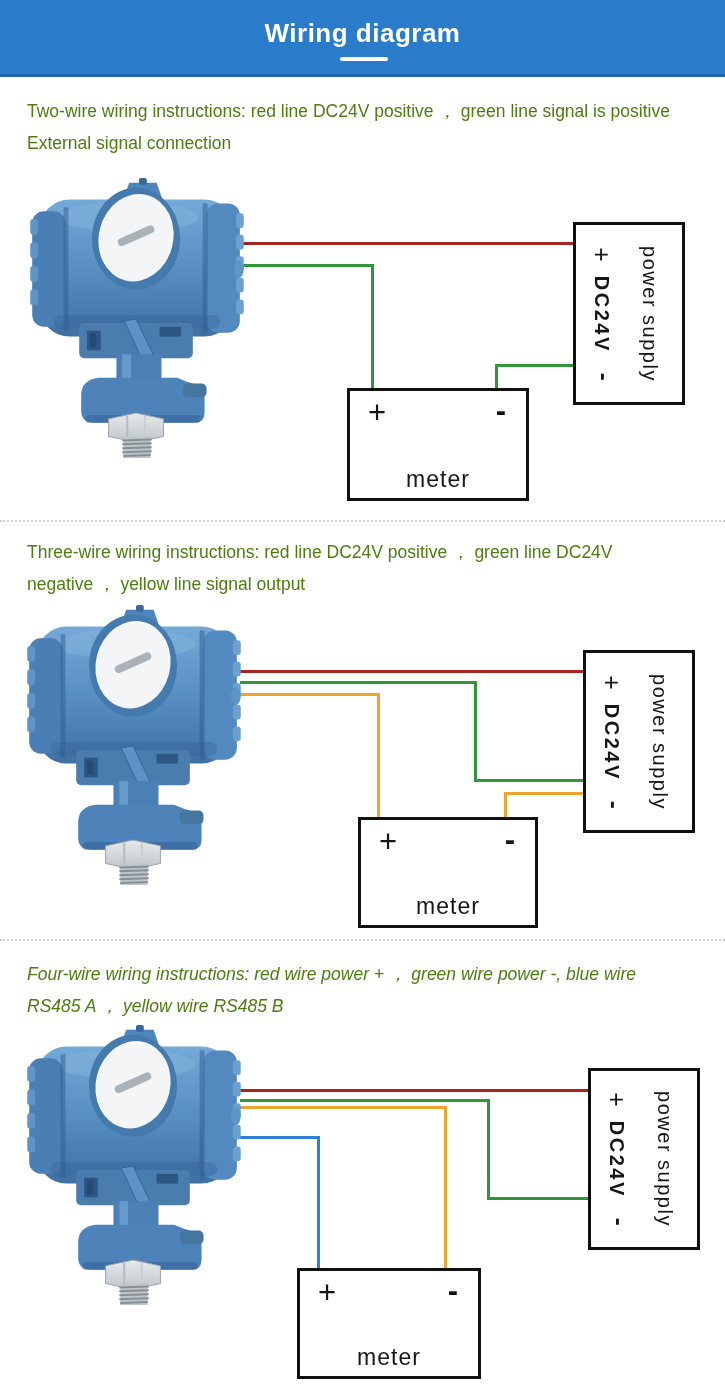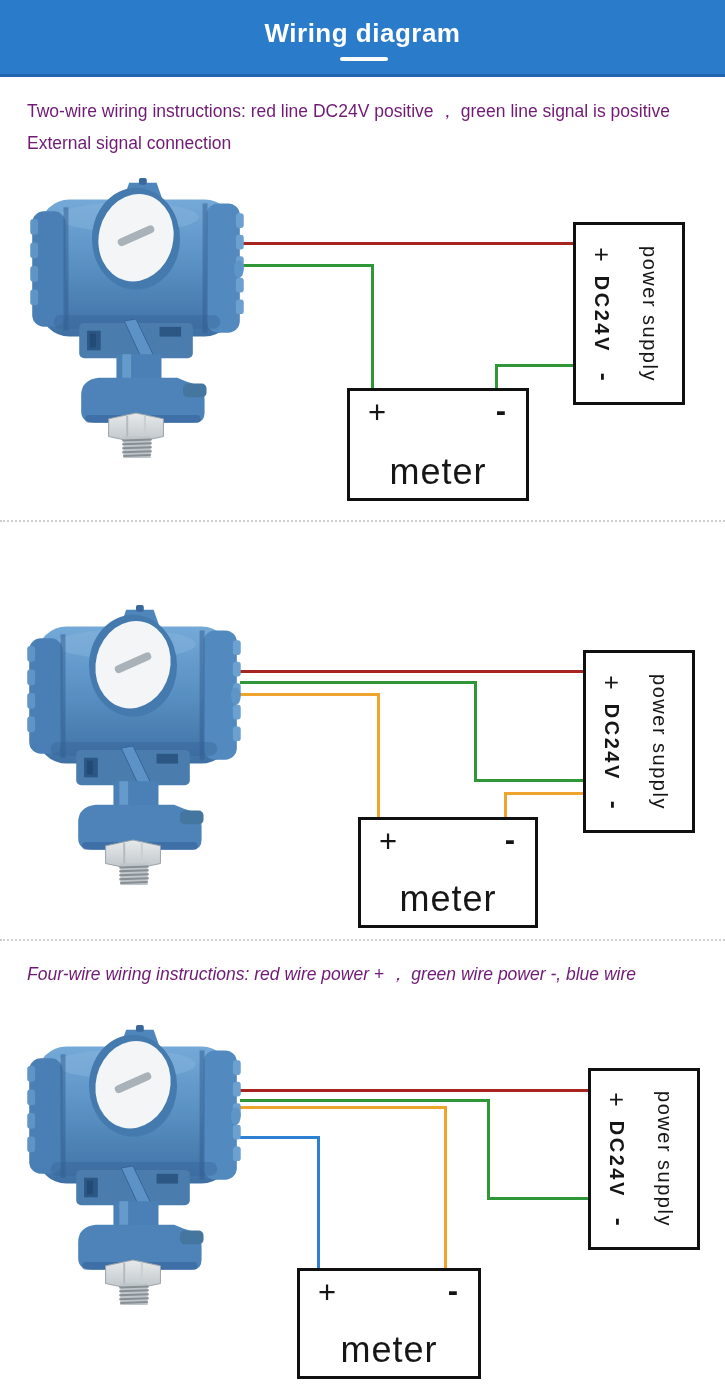--- a/index.html
+++ b/index.html
@@ -6,21 +6,21 @@
   .page{position:relative;width:725px;height:1385px;background:#ffffff;overflow:hidden;
         font-family:"Liberation Sans", sans-serif;color:#151515;}
   
   .header{position:absolute;left:0;top:0;width:725px;height:77px;background:#2a7bc9;
           border-bottom:3px solid #2065ad;box-sizing:border-box;}
   .header-title{position:absolute;left:0;top:18px;width:100%;text-align:center;
                 font-size:26px;font-weight:600;letter-spacing:.5px;color:#ffffff;}
   .header-underline{position:absolute;left:340px;top:57px;width:48px;height:4px;
                     background:#ffffff;border-radius:2px;}
   
-  .instr{position:absolute;left:27px;width:692px;font-size:17.5px;line-height:32px;color:#701a75;}
+  .instr{position:absolute;left:27px;width:692px;font-size:17.5px;line-height:32px;color:#4d7c0f;}
   
   .sep{position:absolute;left:0;width:725px;height:0;border-top:2px dotted #cfcfcf;}
   
   .transmitter{position:absolute;width:218px;height:284px;z-index:3;}
   
   .wire{position:absolute;z-index:1;}
   .wire.h{height:3px;}
   .wire.v{width:3px;}
   
   .pbox{position:absolute;width:112px;height:183px;background:#fff;border:3px solid #101010;
@@ -29,21 +29,21 @@
         transform:translate(-50%,-50%) rotate(90deg);color:#161616;}
   .pcol-left{left:26px;}
   .pcol-right{left:73px;font-size:20px;letter-spacing:1.5px;font-weight:400;}
   .p-plus{font-size:25px;font-weight:400;margin-right:14px;vertical-align:-2px;}
   .p-dc{font-size:20px;font-weight:700;letter-spacing:2.5px;}
   .p-minus{font-size:24px;font-weight:700;margin-left:20px;vertical-align:1px;}
   
   .mbox{position:absolute;background:#fff;border:3px solid #101010;box-sizing:border-box;z-index:2;}
   .m-plus{position:absolute;left:18px;top:4px;font-size:31px;font-weight:400;}
   .m-minus{position:absolute;right:20px;top:2px;font-size:31px;font-weight:700;}
-  .m-label{position:absolute;left:0;right:0;bottom:5px;text-align:center;font-size:36px;
+  .m-label{position:absolute;left:0;right:0;bottom:5px;text-align:center;font-size:23px;
            letter-spacing:1px;color:#161616;}
 </style>
 </head>
 <body>
 
 <svg width="0" height="0" style="position:absolute">
   <defs>
     <linearGradient id="tg" x1="0" y1="0" x2="0" y2="1">
       <stop offset="0" stop-color="#74a9d8"></stop>
         <stop offset="0.45" stop-color="#5b92c4"></stop>
@@ -128,20 +128,24 @@
   </div>
 
   <div class="mbox" style="left:347px;top:388px;width:182px;height:113px;">
     <div class="m-plus">+</div>
     <div class="m-minus">-</div>
     <div class="m-label">meter</div>
   </div>
 
   <div class="sep" style="top:520px;"></div>
 
+  <div class="instr" style="top:536px;">
+    <div>Three-wire wiring instructions: red line DC24V positive ，  green line DC24V</div>
+    <div>negative ，  yellow line signal output</div>
+  </div>
   <svg class="transmitter" style="left:25px;top:603px;">
       <use href="#transmitter-art"></use>
     </svg>
 
   <div class="wire h" style="left: 240px; top: 670px; width: 343px; background: rgb(168, 36, 33);"></div>
   <div class="wire h" style="left: 240px; top: 681px; width: 237px; background: rgb(47, 151, 56);"></div>
   <div class="wire v" style="left: 474px; top: 681px; height: 101px; background: rgb(47, 151, 56);"></div>
   <div class="wire h" style="left: 474px; top: 779px; width: 109px; background: rgb(47, 151, 56);"></div>
   <div class="wire h" style="left: 240px; top: 693px; width: 140px; background: rgb(239, 164, 45);"></div>
   <div class="wire v" style="left: 377px; top: 693px; height: 124px; background: rgb(239, 164, 45);"></div>
@@ -158,20 +162,21 @@
   <div class="mbox" style="left:358px;top:817px;width:180px;height:111px;">
     <div class="m-plus">+</div>
     <div class="m-minus">-</div>
     <div class="m-label">meter</div>
   </div>
 
   <div class="sep" style="top:939px;"></div>
 
   <div class="instr" style="top:958px;font-style:italic;">
     <div>Four-wire wiring instructions: red wire power + ，  green wire power  -,  blue wire</div>
+    <div>RS485  A ，  yellow wire RS485  B</div>
   </div>
   <svg class="transmitter" style="left:25px;top:1023px;">
       <use href="#transmitter-art"></use>
     </svg>
 
   <div class="wire h" style="left: 240px; top: 1089px; width: 348px; background: rgb(168, 36, 33);"></div>
   <div class="wire h" style="left: 240px; top: 1099px; width: 250px; background: rgb(47, 151, 56);"></div>
   <div class="wire v" style="left: 487px; top: 1099px; height: 101px; background: rgb(47, 151, 56);"></div>
   <div class="wire h" style="left: 487px; top: 1197px; width: 101px; background: rgb(47, 151, 56);"></div>
   <div class="wire h" style="left: 240px; top: 1106px; width: 207px; background: rgb(239, 164, 45);"></div>

